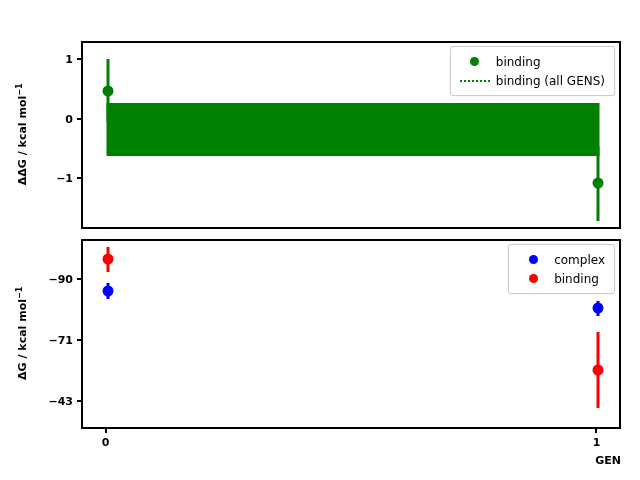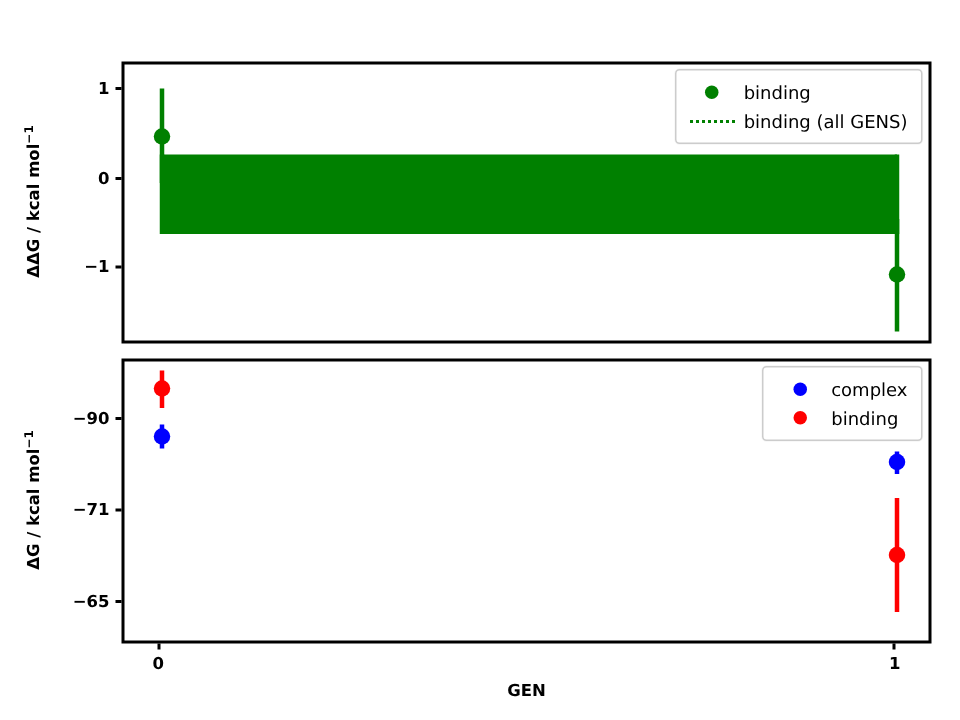--- a/index.html
+++ b/index.html
@@ -80,21 +80,21 @@
     transform-origin: center center;
     transform: rotate(-90deg);
     white-space: nowrap;
     text-align: center;
   }
   .xlabel {
     position: absolute;
     font-size: 11px;
     font-weight: bold;
     color: #000000;
-    text-align: center;
+    text-align: right;
     white-space: nowrap;
   }
   .sup {
     vertical-align: super;
     font-size: 8px;
   }
 
   
   .errbar {
     position: absolute;
@@ -203,21 +203,21 @@
       <div style="position: absolute; left: 77px; top: 117.587px; width: 4px; height: 2px; background: rgb(0, 0, 0);"></div>
       <div style="position: absolute; left: 77px; top: 177.27px; width: 4px; height: 2px; background: rgb(0, 0, 0);"></div>
     </div>
 
   <div class="ylabel" id="ylabel-bottom" style="width: 190px; left: -73px; top: 326px;">
     <span>ΔG / kcal mol</span><span class="sup">−1</span>
   </div>
 
   <div id="ytick-label-bot-0" class="ytick-label" style="left: 0px; width: 73px; top: 278.839px;">−90</div>
   <div id="ytick-label-bot-1" class="ytick-label" style="left: 0px; width: 73px; top: 340.129px;">−71</div>
-  <div id="ytick-label-bot-2" class="ytick-label" style="left: 0px; width: 73px; top: 401.419px;">−65</div>
+  <div id="ytick-label-bot-2" class="ytick-label" style="left: 0px; width: 73px; top: 401.419px;">−43</div>
 
   <div class="axes" id="axes-bottom">
 
     <div class="errbar" id="err-complex-0" style="left: 24.5455px; top: 6.12903px; height: 24.5161px; background: rgb(255, 0, 0);"></div>
     <div class="marker" id="mk-complex-0" style="left: 24.5455px; top: 18.3871px; background: rgb(255, 0, 0);"></div>
 
     <div class="errbar" id="err-solvent-0" style="left: 24.5455px; top: 42.2903px; height: 15.9355px; background: rgb(0, 0, 255);"></div>
     <div class="marker" id="mk-solvent-0" style="left: 24.5455px; top: 50.2581px; background: rgb(0, 0, 255);"></div>
 
     <div class="errbar" id="err-complex-1" style="left: 515.455px; top: 90.7097px; height: 76px; background: rgb(255, 0, 0);"></div>

